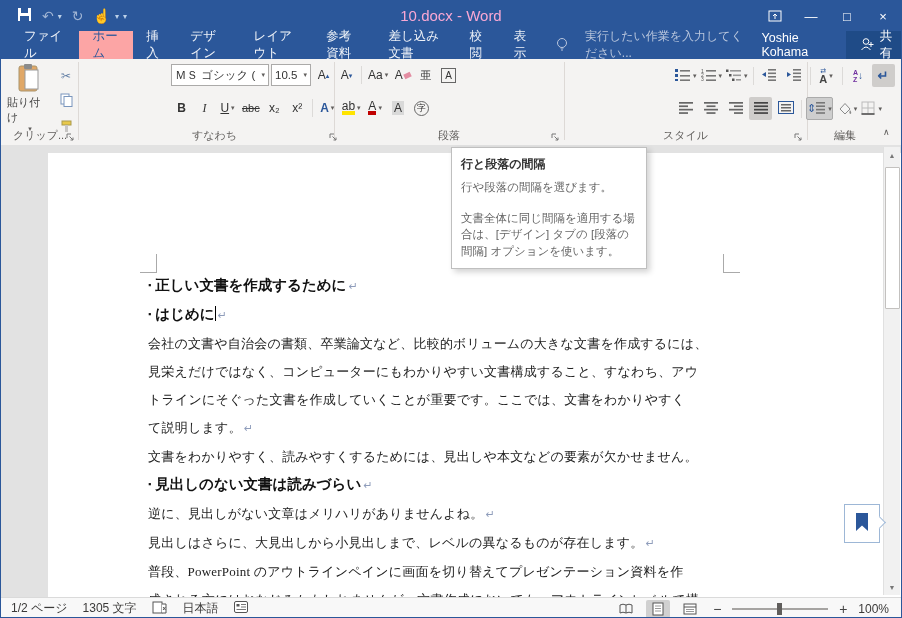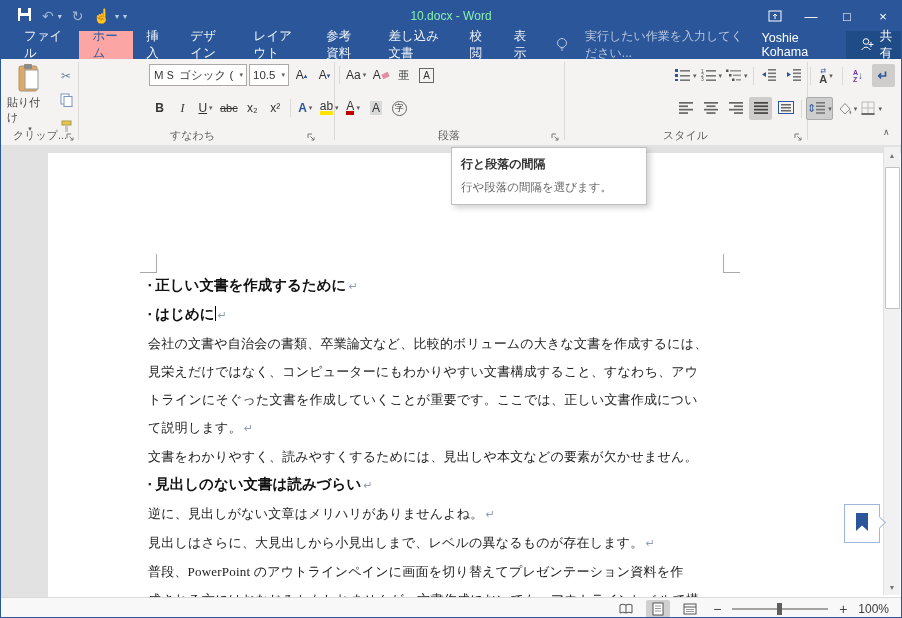--- a/index.html
+++ b/index.html
@@ -3,21 +3,21 @@
 <meta charset="utf-8">
 <style>
   html,body{margin:0;padding:0;background:#888;}
   #win{position:relative;width:902px;height:618px;background:#fff;font-family:"Liberation Sans",sans-serif;overflow:hidden;border:1px solid #2b579a;box-sizing:border-box;}
   
   .titlebar{position:absolute;left:0;top:0;width:100%;height:30px;background:#2b579a;display:flex;align-items:center;}
   .qat{display:flex;align-items:center;gap:10px;margin-left:16px;color:#fff;z-index:2;}
   .qat .gl{font-size:14px;line-height:1;color:#e8eef7;}
   .qat .dim{color:#9fb4d4;}
   .qat .dd{font-size:8px;color:#bcd0e8;margin-left:-6px;}
-  .title{position:absolute;left:0;top:0;width:100%;height:30px;line-height:30px;text-align:center;color:#86efac;font-size:12px;pointer-events:none;}
+  .title{position:absolute;left:0;top:0;width:100%;height:30px;line-height:30px;text-align:center;color:#f9a8d4;font-size:15px;pointer-events:none;}
   .winbtns{position:absolute;right:0;top:0;height:30px;display:flex;z-index:2;}
   .winbtn{width:36px;height:30px;display:flex;align-items:center;justify-content:center;color:#fff;font-size:13px;}
   
   .tabrow{position:absolute;left:0;top:30px;width:100%;height:28px;background:#2b579a;display:flex;align-items:stretch;padding-left:10px;}
   .tab{padding:0 13px;display:flex;align-items:center;color:#eef2f8;font-size:12.5px;cursor:default;}
   .tab.sel{background:#fca5a5;color:#2b579a;}
   .tellme{display:flex;align-items:center;gap:16px;margin-left:10px;color:#b9c6dd;font-size:12px;}
   .user{margin-left:auto;color:#fff;font-size:12.5px;display:flex;align-items:center;padding:0 12px;}
   .share{background:#1f4b87;color:#fff;font-size:12.5px;display:flex;align-items:center;gap:6px;padding:0 14px;}
   
@@ -190,21 +190,21 @@
               </svg></span>
           </div>
       </div>
       <div class="grp-label">クリップ...</div>
       <div class="launcher"><svg width="9" height="9">
             <path d="M1 1 h4 M1 1 v4" stroke="#777" fill="none"></path>
             <path d="M3.5 3.5 L7 7 M7 4.5 V7 H4.5" stroke="#777" fill="none"></path>
           </svg></div>
     </div>
 
-    <div class="grp" style="left:64px;width:255px;">
+    <div class="grp" style="left:86px;width:255px;">
       <div class="frow1">
         <div class="combobox fontname">
             <span>ＭＳ ゴシック (</span>
             <span class="dd">▾</span>
           </div>
         <div class="combobox fontsize">
             <span>10.5</span>
             <span class="dd">▾</span>
           </div>
         <div class="fbtn btn">
@@ -421,34 +421,38 @@
 
     <div class="grp" style="left:563px;width:243px;">
 
       <div class="grp-label">スタイル</div>
       <div class="launcher"><svg width="9" height="9">
             <path d="M1 1 h4 M1 1 v4" stroke="#777" fill="none"></path>
             <path d="M3.5 3.5 L7 7 M7 4.5 V7 H4.5" stroke="#777" fill="none"></path>
           </svg></div>
     </div>
 
+    <div class="grp" style="left:806px;width:76px;">
+
+      <div class="grp-label">編集</div>
+    </div>
 
     <div class="collapse">∧</div>
   </div>
 
   <div class="docarea">
     <div class="page">
       <div class="cmark tl"></div>
       <div class="cmark tr"></div>
       <div class="doccontent" id="doc-blocks">
           <div class="dline"><span class="hbullet">▪</span><span class="htxt">正しい文書を作成するために</span><span class="mark">↵</span></div>
           <div class="dline"><span class="hbullet">▪</span><span class="htxt">はじめに</span><span class="caret"></span><span class="mark">↵</span></div>
           <div class="dline"><span class="btxt">会社の文書や自治会の書類、卒業論文など、比較的ボリュームの大きな文書を作成するには、</span></div>
           <div class="dline"><span class="btxt">見栄えだけではなく、コンピューターにもわかりやすい文書構成すること、すなわち、アウ</span></div>
-          <div class="dline"><span class="btxt">トラインにそぐった文書を作成していくことが重要です。ここでは、正しい文書作成につい</span></div>
+          <div class="dline"><span class="btxt">トラインにそぐった文書を作成していくことが重要です。ここでは、文書をわかりやすく</span></div>
           <div class="dline"><span class="btxt">て説明します。</span><span class="mark">↵</span></div>
           <div class="dline"><span class="btxt">文書をわかりやすく、読みやすくするためには、見出しや本文などの要素が欠かせません。</span></div>
           <div class="dline"><span class="hbullet">▪</span><span class="htxt">見出しのない文書は読みづらい</span><span class="mark">↵</span></div>
           <div class="dline"><span class="btxt">逆に、見出しがない文章はメリハリがありませんよね。</span><span class="mark">↵</span></div>
           <div class="dline"><span class="btxt">見出しはさらに、大見出しから小見出しまで、レベルの異なるものが存在します。</span><span class="mark">↵</span></div>
           <div class="dline"><span class="btxt">普段、PowerPoint のアウトラインペインに画面を切り替えてプレゼンテーション資料を作</span></div>
           <div class="dline"><span class="btxt">成される方にはおなじみかもしれませんが、文書作成においても、アウトラインレベルで構</span></div>
         </div>
     </div>
 
@@ -460,25 +464,41 @@
 
     <div class="bookmark">
       <span><svg width="14" height="20">
             <path d="M1 1 h12 v18 l-6 -5.5 l-6 5.5 Z" fill="#2b579a"></path>
           </svg></span>
     </div>
 
     <div class="tooltip">
       <div class="tt-title">行と段落の間隔</div>
       <div class="tt-body">行や段落の間隔を選びます。</div>
+      <div class="tt-body tt-body2">文書全体に同じ間隔を適用する場合は、[デザイン] タブの [段落の間隔] オプションを使います。</div>
     </div>
 
   </div>
 
   <div class="statusbar">
+    <div class="left">
+      <span>1/2 ページ</span>
+      <span>1305 文字</span>
+      <span><svg width="16" height="13">
+            <rect x="1" y="1" width="9" height="11" fill="#fff" stroke="#555"></rect>
+            <path d="M10 3 l4 0 l0 9 l-4 0" fill="#fff" stroke="#555"></path>
+            <path d="M11 6 l2.5 3 M13.5 6 l-2.5 3" stroke="#555"></path>
+          </svg></span>
+      <span>日本語</span>
+      <span><svg width="14" height="12">
+            <rect x="0.5" y="0.5" width="13" height="11" rx="1.5" fill="#fff" stroke="#555"></rect>
+            <rect x="2.5" y="3" width="3" height="2.5" fill="#555"></rect>
+            <path d="M7 3.5 h5 M7 6 h5 M2.5 8.5 h9.5" stroke="#777"></path>
+          </svg></span>
+    </div>
     <div class="right">
       <div class="viewbtn">
           <svg width="16" height="12">
             <path d="M8 2 q-3 -1.6 -6 0 v8 q3 -1.6 6 0 q3 -1.6 6 0 v-8 q-3 -1.6 -6 0 Z" fill="none" stroke="#555"></path>
             <path d="M8 2 v8" stroke="#555"></path>
           </svg>
         </div>
       <div class="viewbtn sel">
           <svg width="12" height="14">
             <rect x="1" y="1" width="10" height="12" fill="#fff" stroke="#555"></rect>

